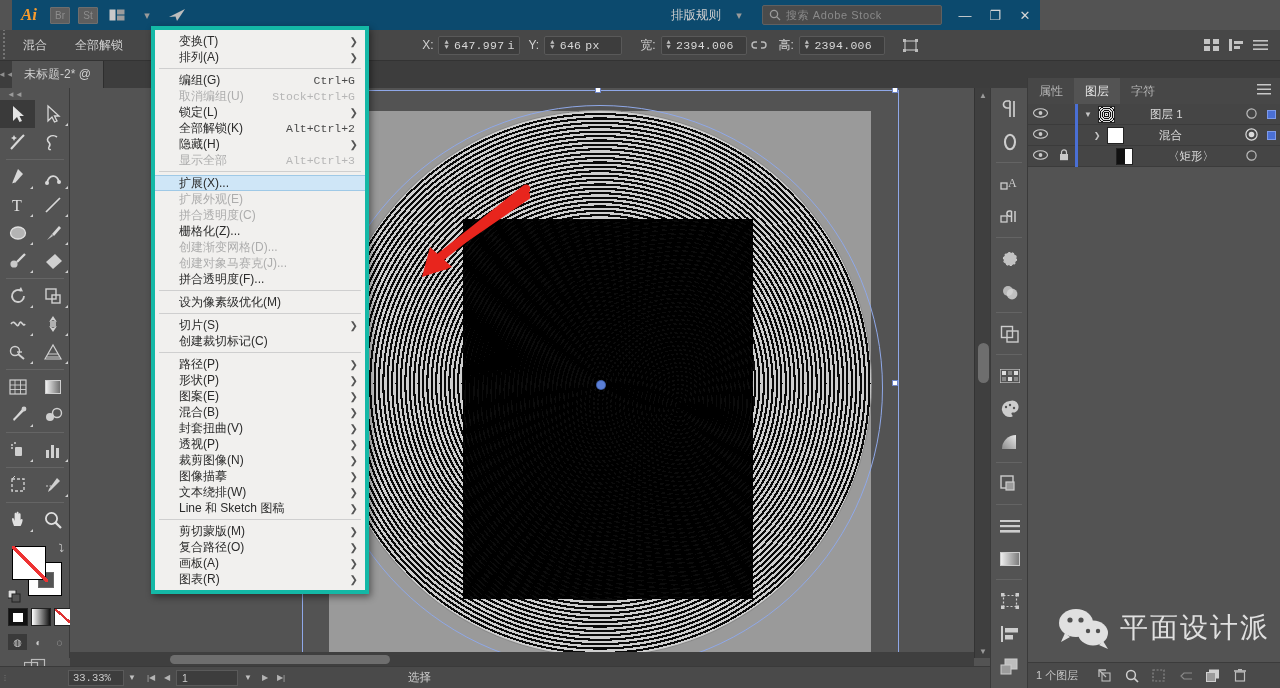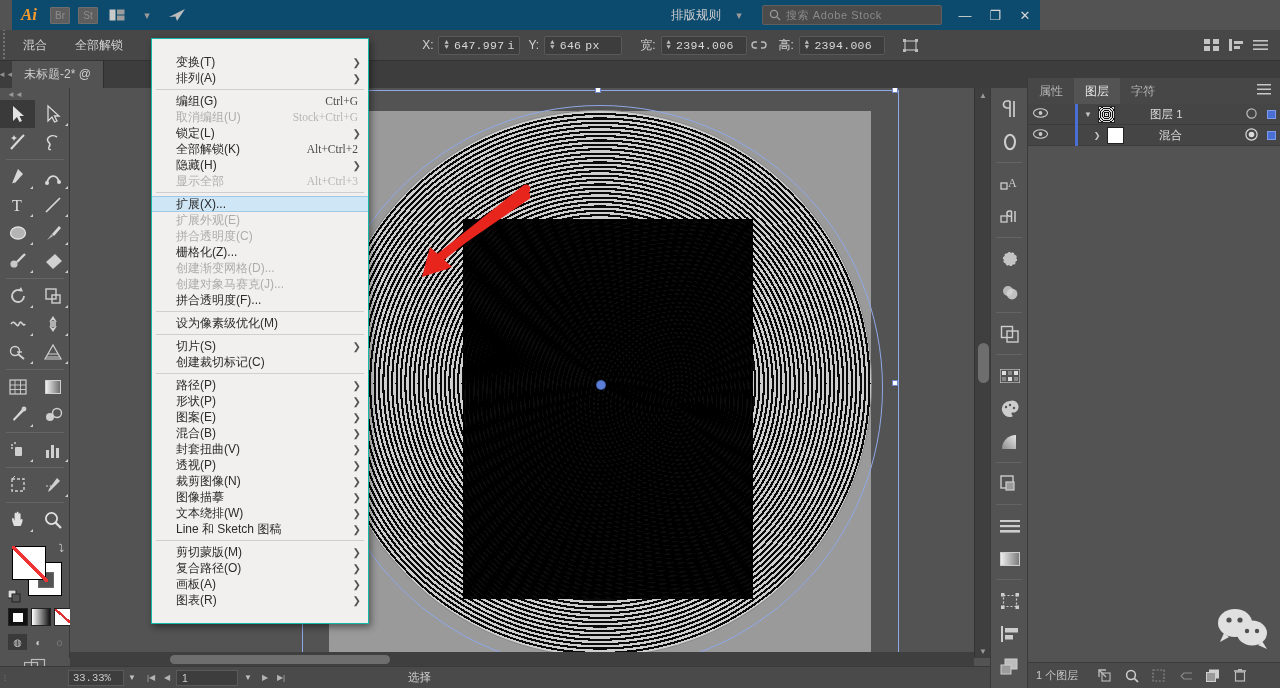--- a/index.html
+++ b/index.html
@@ -279,31 +279,31 @@
     position:absolute; right:10px; bottom:38px; display:flex; align-items:center;
     gap:9px; opacity:.92;
   }
   .wm-text {
     color:#ececec; font-size:28px; letter-spacing:2px;
     font-family:"Liberation Sans","DejaVu Sans",sans-serif;
   }
 
   
   .dropdown {
-    position:absolute; left:151px; top:38px; width:218px; background:#f1f0ee;
-    border:1px solid #14b8a6; box-shadow:2px 3px 7px rgba(0,0,0,.45);
-    padding:15px 0; z-index:50; color:#2b2b2b;
+    position:absolute; left:151px; top:26px; width:218px; background:#f1f0ee;
+    border:4px solid #14b8a6; box-shadow:2px 3px 7px rgba(0,0,0,.45);
+    padding:3px 0; z-index:50; color:#2b2b2b;
   }
   .mi {
     display:flex; align-items:center; height:16px; padding:0 6px 0 24px;
     font-size:12px; white-space:nowrap; position:relative;
   }
   .mi .lbl { flex:1; }
   .mi .key { color:#4a4a4a; font-size:11.5px; padding-right:4px;
-    font-family:Liberation Serif, serif; }
+    font-family:Liberation Mono, monospace; }
   .mi .sub { position:absolute; right:7px; color:#555; font-size:10px; }
   .mi.dis { color:#adadad; }
   .mi.dis .key { color:#b6b6b6; }
   .mi.hl { background:#cfe6f7; border-top:1px solid #9fc9e6; border-bottom:1px solid #9fc9e6; }
   .mi-sep { height:1px; background:#cfcfcf; margin:3px 4px; }
 </style>
 </head>
 <body>
 
 <div id="app">
@@ -885,20 +885,39 @@
           <div class="l-tw">❯</div>
           <div class="l-thumb" style="background:#ffffff;"></div>
           <div class="l-name">混合</div>
           <div class="l-target"><svg width="13" height="13" viewBox="0 0 13 13">
               <circle cx="6.5" cy="6.5" r="5.6" fill="none" stroke="#d9d9d9" stroke-width="1.2"></circle>
               <circle cx="6.5" cy="6.5" r="2.8" fill="#d9d9d9"></circle>
             </svg></div>
           <div class="l-sq">
             <i></i>
           </div>
+        </div>
+        <div class="lrow">
+          <div class="l-eye"><svg width="15" height="10" viewBox="0 0 15 10">
+              <ellipse cx="7.5" cy="5" rx="7" ry="4.2" fill="none" stroke="#c9c9c9" stroke-width="1.1"></ellipse>
+              <circle cx="7.5" cy="5" r="1.9" fill="#c9c9c9"></circle>
+            </svg></div>
+          <div class="l-lock"><svg width="10" height="12" viewBox="0 0 10 12">
+              <path d="M2.5 5V3.4a2.5 2.5 0 0 1 5 0V5" fill="none" stroke="#c9c9c9" stroke-width="1.2"></path>
+              <rect x="1" y="5" width="8" height="6.2" fill="#c9c9c9"></rect>
+            </svg></div>
+          <div class="l-color"></div>
+          <div style="width: 18px;"></div>
+          <div class="l-tw"></div>
+          <div class="l-thumb" style="background:linear-gradient(to right,#111 0 55%,#fff 55% 100%);"></div>
+          <div class="l-name">〈矩形〉</div>
+          <div class="l-target"><svg width="13" height="13" viewBox="0 0 13 13">
+              <circle cx="6.5" cy="6.5" r="4.6" fill="none" stroke="#bdbdbd" stroke-width="1.2"></circle>
+            </svg></div>
+          <div class="l-sq"></div>
         </div>
       </div>
     <div class="panel-foot">
       <div class="pf-count">1 个图层</div>
       <div class="pf-icons" id="pficons">
           <div class="pf-ic">
             <svg width="13" height="13" viewBox="0 0 13 13">
               <path d="M1 8V1h7" fill="none" stroke="#bdbdbd" stroke-width="1.3"></path>
               <path d="M1 1 L8 8" stroke="#bdbdbd" stroke-width="1.3"></path>
               <rect x="4" y="4" width="8" height="8" fill="none" stroke="#bdbdbd" stroke-width="1.1"></rect>
@@ -941,20 +960,21 @@
     <svg width="54" height="44" viewBox="0 0 54 44">
       <ellipse cx="19" cy="17" rx="17" ry="14" fill="#ededed"></ellipse>
       <path d="M8 27 L4 36 L13 31 Z" fill="#ededed"></path>
       <circle cx="13" cy="14" r="2.6" fill="#4f4f4f"></circle>
       <circle cx="24" cy="14" r="2.6" fill="#4f4f4f"></circle>
       <ellipse cx="36" cy="27" rx="15" ry="12.5" fill="#ededed"></ellipse>
       <path d="M46 35 L51 43 L42 39 Z" fill="#ededed"></path>
       <circle cx="31" cy="25" r="2.2" fill="#4f4f4f"></circle>
       <circle cx="41" cy="25" r="2.2" fill="#4f4f4f"></circle>
     </svg>
+    <div class="wm-text">平面设计派</div>
   </div>
 
   <div class="dropdown" id="dropdown">
       <div class="mi">
         <span class="lbl">变换(T)</span>
         <span class="sub">❯</span>
       </div>
       <div class="mi">
         <span class="lbl">排列(A)</span>
         <span class="sub">❯</span>

